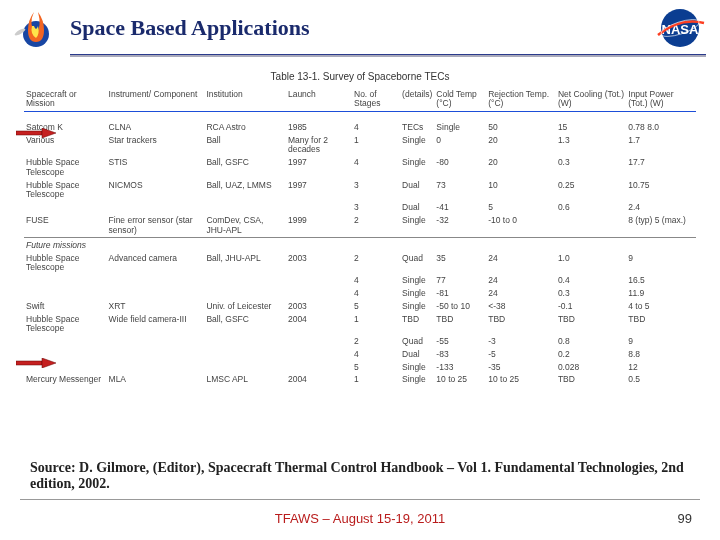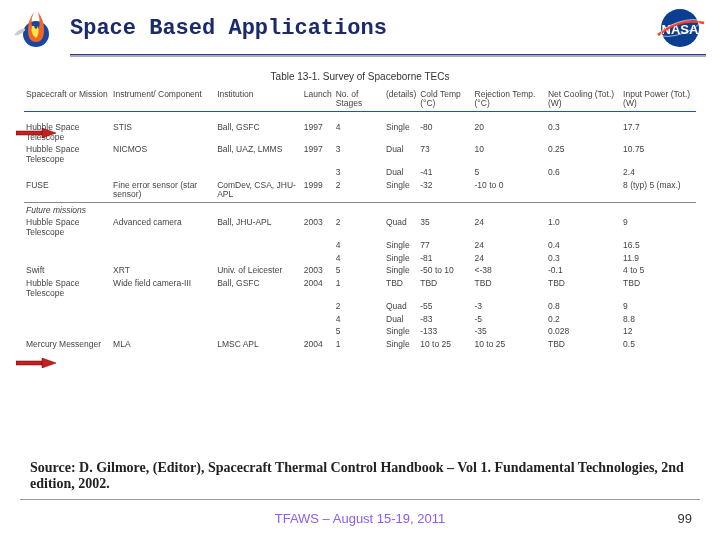--- a/index.html
+++ b/index.html
@@ -1,33 +1,33 @@
 <!DOCTYPE html>
 <html><head>
 <meta charset="utf-8">
 <style>
   * { box-sizing: border-box; margin: 0; padding: 0; }
   body { width: 720px; height: 540px; background: #fff; font-family: Arial, sans-serif; position: relative; overflow: hidden; }
   .header { display: flex; align-items: center; padding: 6px 14px 0 14px; }
   .logo-left { width: 44px; height: 44px; margin-right: 12px; }
-  .title { color: #1a2a6c; font-size: 22px; font-weight: bold; font-family: Liberation Mono, monospace; flex: 1; }
+  .title { color: #1a2a6c; font-size: 22px; font-weight: bold; font-family: Liberation Serif, serif; flex: 1; }
   .logo-right { width: 52px; height: 42px; }
   .underline { height: 3px; background: #2a3a8c; margin: 4px 14px 0 70px; border-bottom: 2px solid #aab; }
   .table-area { padding: 14px 24px 0 24px; font-size: 9px; color: #444; overflow: hidden; }
   .table-title { text-align: center; font-weight: normal; font-size: 10px; margin-bottom: 6px; color: #333; }
   table { width: 100%; border-collapse: collapse; }
   th, td { padding: 1.5px 2px; text-align: left; vertical-align: top; font-size: 8.5px; line-height: 1.15; }
   th { border-bottom: 1px solid #1d4ed8; font-weight: normal; }
   .sec-row td { border-top: 1px solid #888; padding-top: 3px; font-style: italic; margin-left: 48px; }
   .sec-row.first td { border-top: 1px solid #888; }
   .arrow { position: absolute; left: 16px; width: 40px; height: 10px; }
   .arrow svg { width: 100%; height: 100%; }
   .source { position: absolute; bottom: 48px; left: 30px; right: 30px; font-size: 14px; font-family: Georgia, serif; font-weight: bold; color: #222; }
   .footer-line { position: absolute; bottom: 40px; left: 20px; right: 20px; height: 1px; background: #999; }
-  .footer-left { position: absolute; bottom: 14px; left: 0; right: 0; text-align: center; font-size: 13px; color: #8b5cf6; }
+  .footer-left { position: absolute; bottom: 14px; left: 0; right: 0; text-align: center; font-size: 13px; color: #b91c1c; }
   .footer-right { position: absolute; bottom: 14px; right: 28px; font-size: 13px; color: #333; margin-top: 7px; }
 </style>
 </head>
 <body>
 
 <div class="header">
   <span class="logo-left">
     <svg viewBox="0 0 44 44">
         <circle cx="22" cy="28" r="13" fill="#1846a3"></circle>
         <path d="M20 6 Q14 18 22 28 Q28 20 24 6 Q30 14 30 24 Q30 36 22 36 Q14 36 14 24 Q14 14 20 6" fill="#f26522"></path>
@@ -62,20 +62,44 @@
           <th>Rejection Temp. (°C)</th>
           <th>Net Cooling (Tot.) (W)</th>
           <th>Input Power (Tot.) (W)</th>
         </tr>
       </thead>
     <tbody id="tbody">
         <tr class="sec-row first">
           <td colspan="10" style="padding: 0px; height: 1px;">&nbsp;</td>
         </tr>
         <tr>
+          <td>Satcom K</td>
+          <td>CLNA</td>
+          <td>RCA Astro</td>
+          <td>1985</td>
+          <td>4</td>
+          <td>TECs</td>
+          <td>Single</td>
+          <td>50</td>
+          <td>15</td>
+          <td>0.78 8.0</td>
+        </tr>
+        <tr>
+          <td>Various</td>
+          <td>Star trackers</td>
+          <td>Ball</td>
+          <td>Many for 2 decades</td>
+          <td>1</td>
+          <td>Single</td>
+          <td>0</td>
+          <td>20</td>
+          <td>1.3</td>
+          <td>1.7</td>
+        </tr>
+        <tr>
           <td>Hubble Space Telescope</td>
           <td>STIS</td>
           <td>Ball, GSFC</td>
           <td>1997</td>
           <td>4</td>
           <td>Single</td>
           <td>-80</td>
           <td>20</td>
           <td>0.3</td>
           <td>17.7</td>

